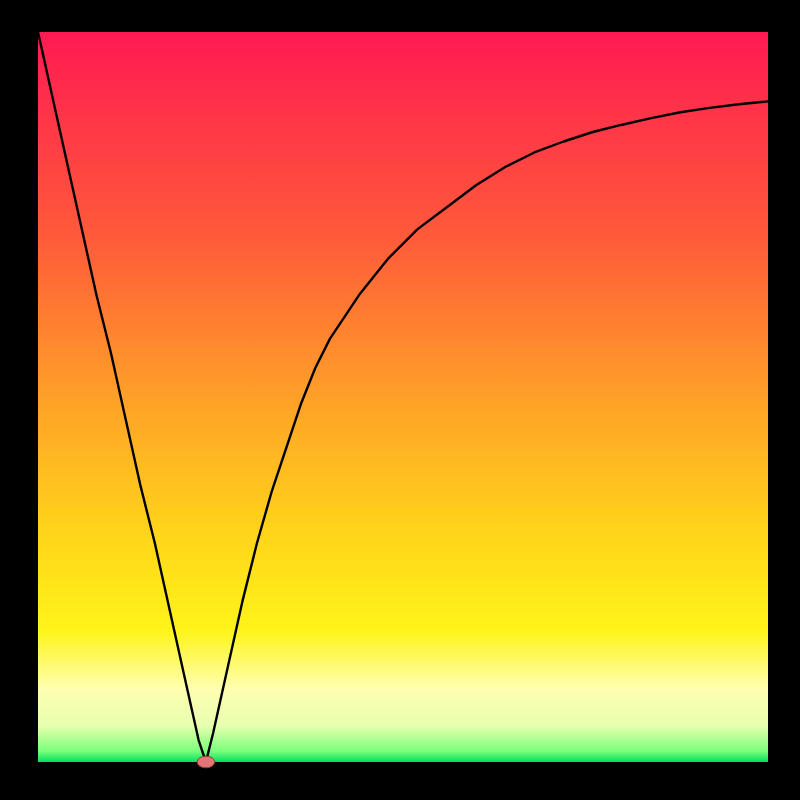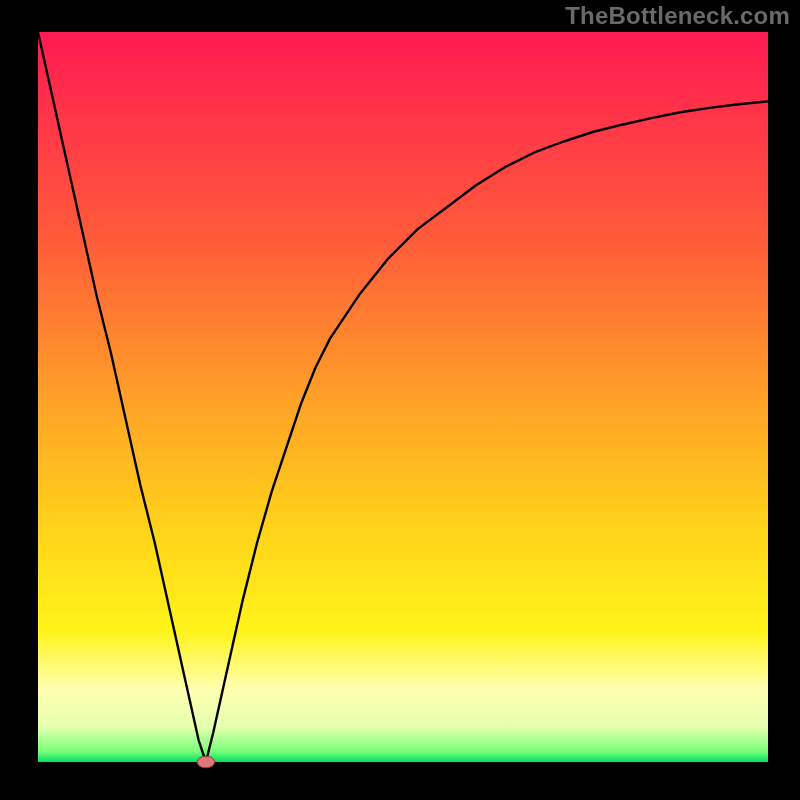--- a/index.html
+++ b/index.html
@@ -30,21 +30,20 @@
   svg {
     position: absolute;
     top: 0;
     left: 0;
   }
 </style>
 </head>
 <body>
 
 <div class="frame">
-  <div class="attribution">TheBottleneck.com</div>
 
   <svg id="chart-svg" width="800" height="800" viewBox="0 0 800 800">
     <defs>
       <linearGradient id="bg-grad" x1="0" y1="0" x2="0" y2="1">
           <stop offset="0%" stop-color="#ff1a52"></stop>
           <stop offset="28.000000000000004%" stop-color="#ff5a3a"></stop>
           <stop offset="50%" stop-color="#ffa028"></stop>
           <stop offset="68%" stop-color="#ffd31a"></stop>
           <stop offset="82%" stop-color="#fff41a"></stop>
           <stop offset="90%" stop-color="#ffffb0"></stop>

